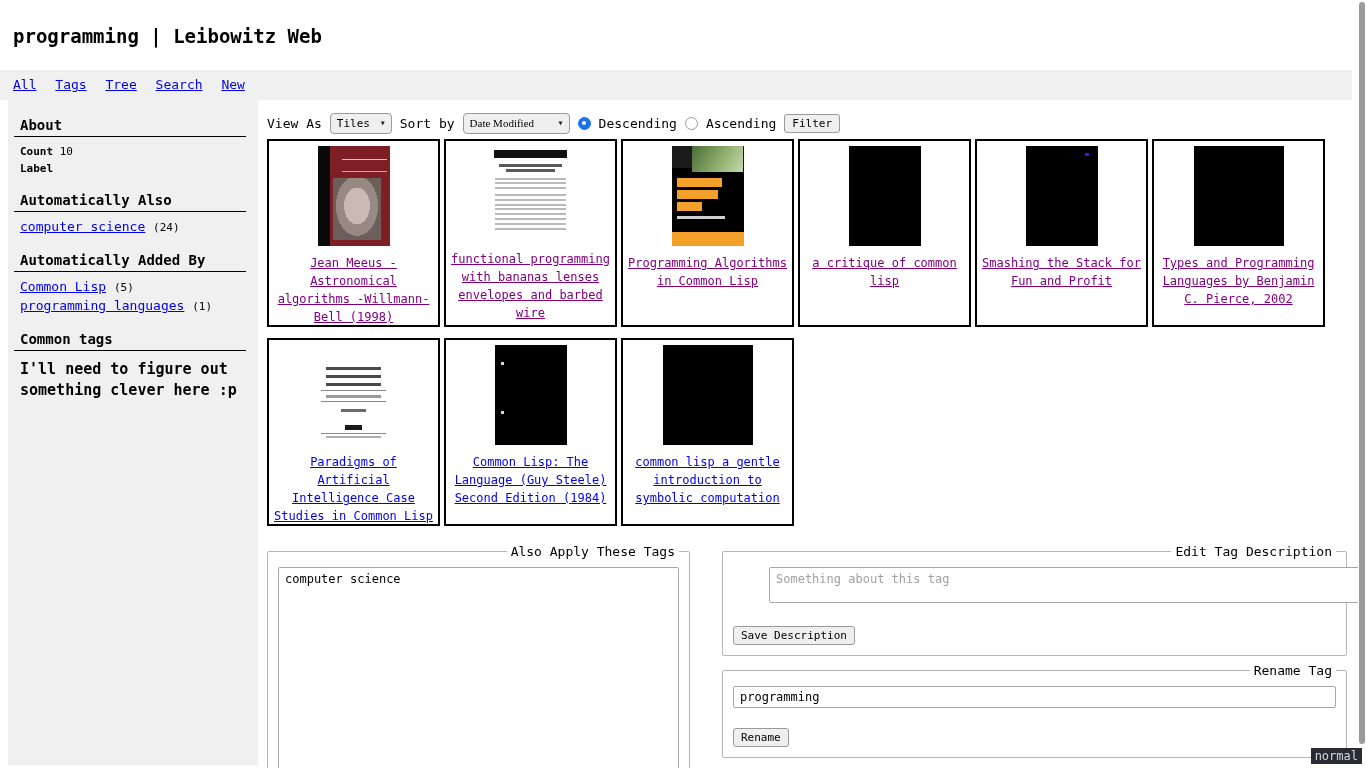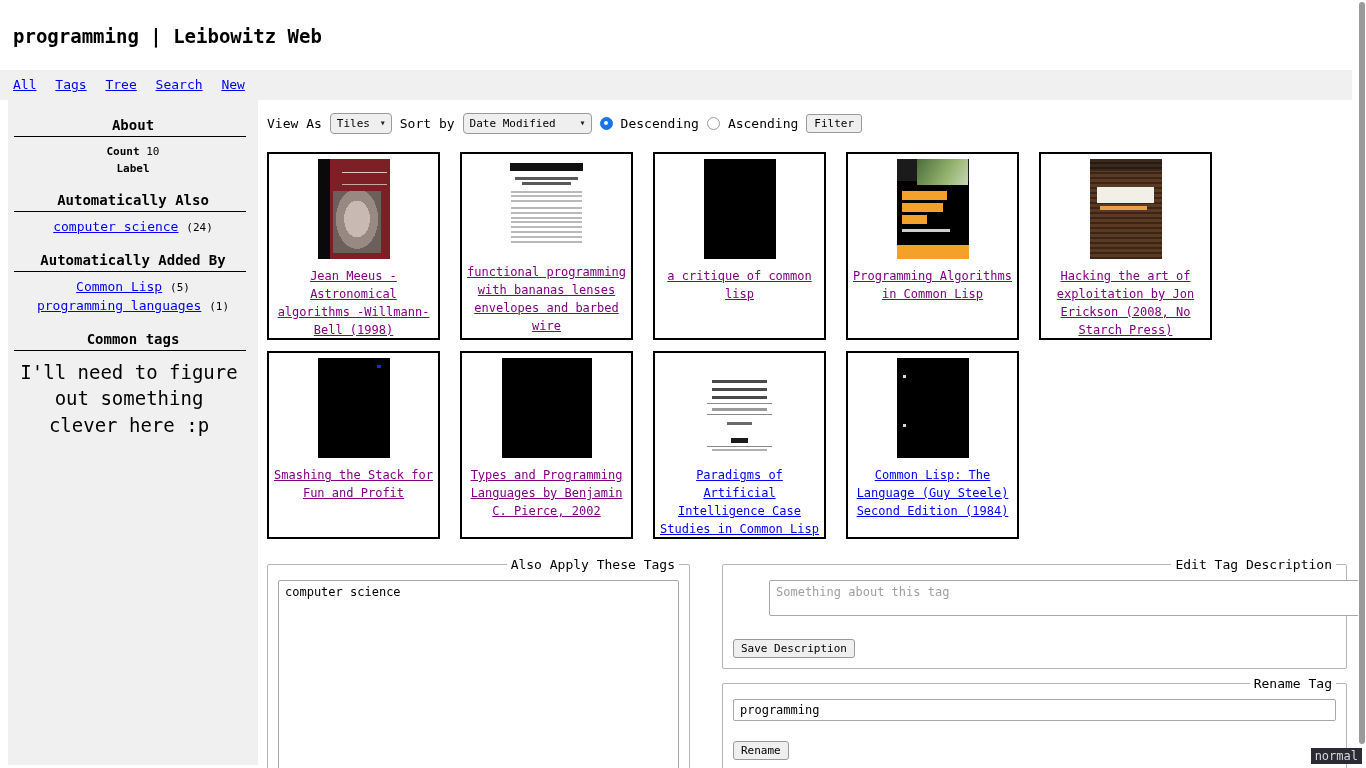--- a/index.html
+++ b/index.html
@@ -46,21 +46,20 @@
   }
 
   
   #sidebar {
     position: absolute;
     top: 100px; left: 8px;
     width: 250px;
     height: 665px;
     background: #f0f0f0;
     padding: 8px 12px 0 6px;
-    text-align: center;
   }
   .side-head {
     font-size: 14px;
     font-weight: bold;
     border-bottom: 1px solid #000;
     padding: 4px 0 3px 6px;
     margin: 5px 0 0 0;
   }
   .side-body { padding: 6px 0 6px 6px; }
   .kv { font-size: 11px; font-weight: bold; line-height: 1.55; }
@@ -69,23 +68,24 @@
   .side-link-row a {
     color: #0000ee;
     text-decoration: underline;
     font-size: 13px;
   }
   .side-link-row .cnt {
     color: #000;
     font-size: 11px;
   }
   .side-note {
-    font-size: 19px;
+    font-size: 15px;
     line-height: 1.4;
     padding: 8px 8px 0 6px;
+    font-weight: bold;
   }
 
   
   #main {
     position: absolute;
     top: 100px; left: 258px;
     width: 1094px;
     height: 668px;
     background: #ffffff;
     padding: 10px 0 0 9px;
@@ -151,22 +151,22 @@
     font-size: 11px;
     padding: 2px 7px;
     color: #000;
     cursor: pointer;
   }
 
   
   #tiles {
     display: flex;
     flex-wrap: wrap;
-    gap: 11px 20px;
-    margin-top: 16px;
+    gap: 11px 4px;
+    margin-top: 3px;
     width: 1080px;
   }
   .tile {
     width: 173px;
     height: 188px;
     border: 2px solid #000;
     background: #fff;
     overflow: hidden;
     display: flex;
     flex-direction: column;
@@ -434,21 +434,21 @@
   <div id="toolbar">
     <span class="lbl">View As</span>
     <span class="sel-wrap">
       <select class="sel">
         <option>Tiles</option>
       </select>
       <span class="chev">▾</span>
     </span>
     <span class="lbl">Sort by</span>
     <span class="sel-wrap">
-      <select class="sel" style="padding-right:34px;">
+      <select class="sel" style="padding-right:34px;font-family:Liberation Serif, serif;">
         <option>Date Modified</option>
       </select>
       <span class="chev">▾</span>
     </span>
     <span class="radio on"></span>
     <span class="lbl">Descending</span>
     <span class="radio"></span>
     <span class="lbl">Ascending</span>
     <button class="btn">Filter</button>
   </div>
@@ -482,49 +482,39 @@
         <div class="ln" style="top:75%"></div>
           <div class="ln" style="top:80%"></div>
         <div class="ln" style="top:85%"></div>
       </div>
       <div class="tile-cap">
         <a href="#" class="visited">functional programming with bananas lenses envelopes and barbed wire</a>
       </div>
     </div>
 
     <div class="tile">
-      <div class="thumb"></div>
-      <div class="tile-cap">
-        <a href="#" class="visited">a critique of common lisp</a>
-      </div>
-    </div>
-
-    <div class="tile">
       <div class="thumb art-alg">
         <div class="topimg"></div>
           <div class="t1"></div>
           <div class="t2"></div>
         <div class="t3"></div>
           <div class="sub"></div>
       </div>
       <div class="tile-cap">
         <a href="#" class="visited">Programming Algorithms in Common Lisp</a>
       </div>
     </div>
 
     <div class="tile">
-      <div class="thumb art-hack">
-        <div class="strip"></div>
-          <div class="hk"></div>
-          <div class="hk2"></div>
-      </div>
-      <div class="tile-cap">
-        <a href="#" class="visited">Hacking the art of exploitation by Jon Erickson (2008, No Starch Press)</a>
-      </div>
-    </div>
+      <div class="thumb"></div>
+      <div class="tile-cap">
+        <a href="#" class="visited">a critique of common lisp</a>
+      </div>
+    </div>
+
 
     <div class="tile">
       <div class="thumb">
         <div class="dot-blue"></div>
       </div>
       <div class="tile-cap">
         <a href="#" class="visited">Smashing the Stack for Fun and Profit</a>
       </div>
     </div>
 
@@ -556,20 +546,26 @@
     <div class="tile">
       <div class="thumb">
         <div class="dot-w1"></div>
           <div class="dot-w2"></div>
       </div>
       <div class="tile-cap">
         <a href="#" class="unvisited">Common Lisp: The Language (Guy Steele) Second Edition (1984)</a>
       </div>
     </div>
 
+    <div class="tile">
+      <div class="thumb wide"></div>
+      <div class="tile-cap">
+        <a href="#" class="unvisited">common lisp a gentle introduction to symbolic computation</a>
+      </div>
+    </div>
 
   </div>
 
   <div id="edit-tag">
     <div class="fs-row">
 
       <fieldset id="fs-also">
         <legend>Also Apply These Tags</legend>
         <textarea style="">computer science</textarea>
       </fieldset>

